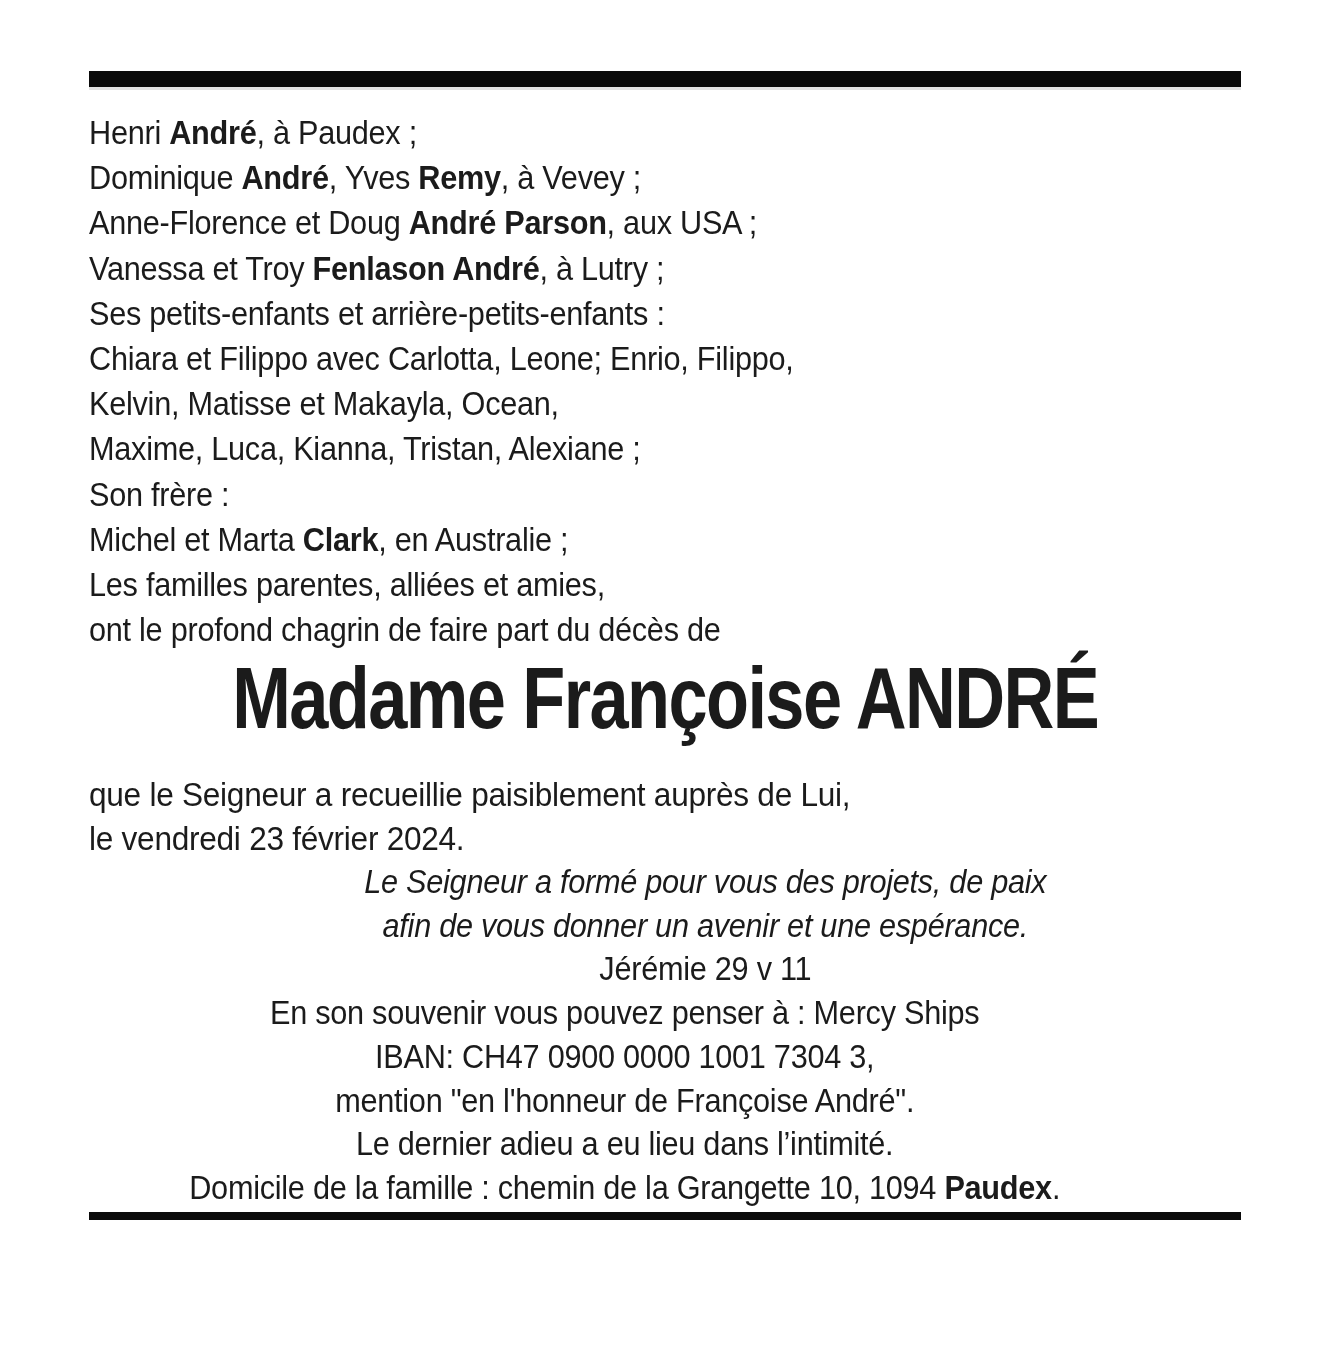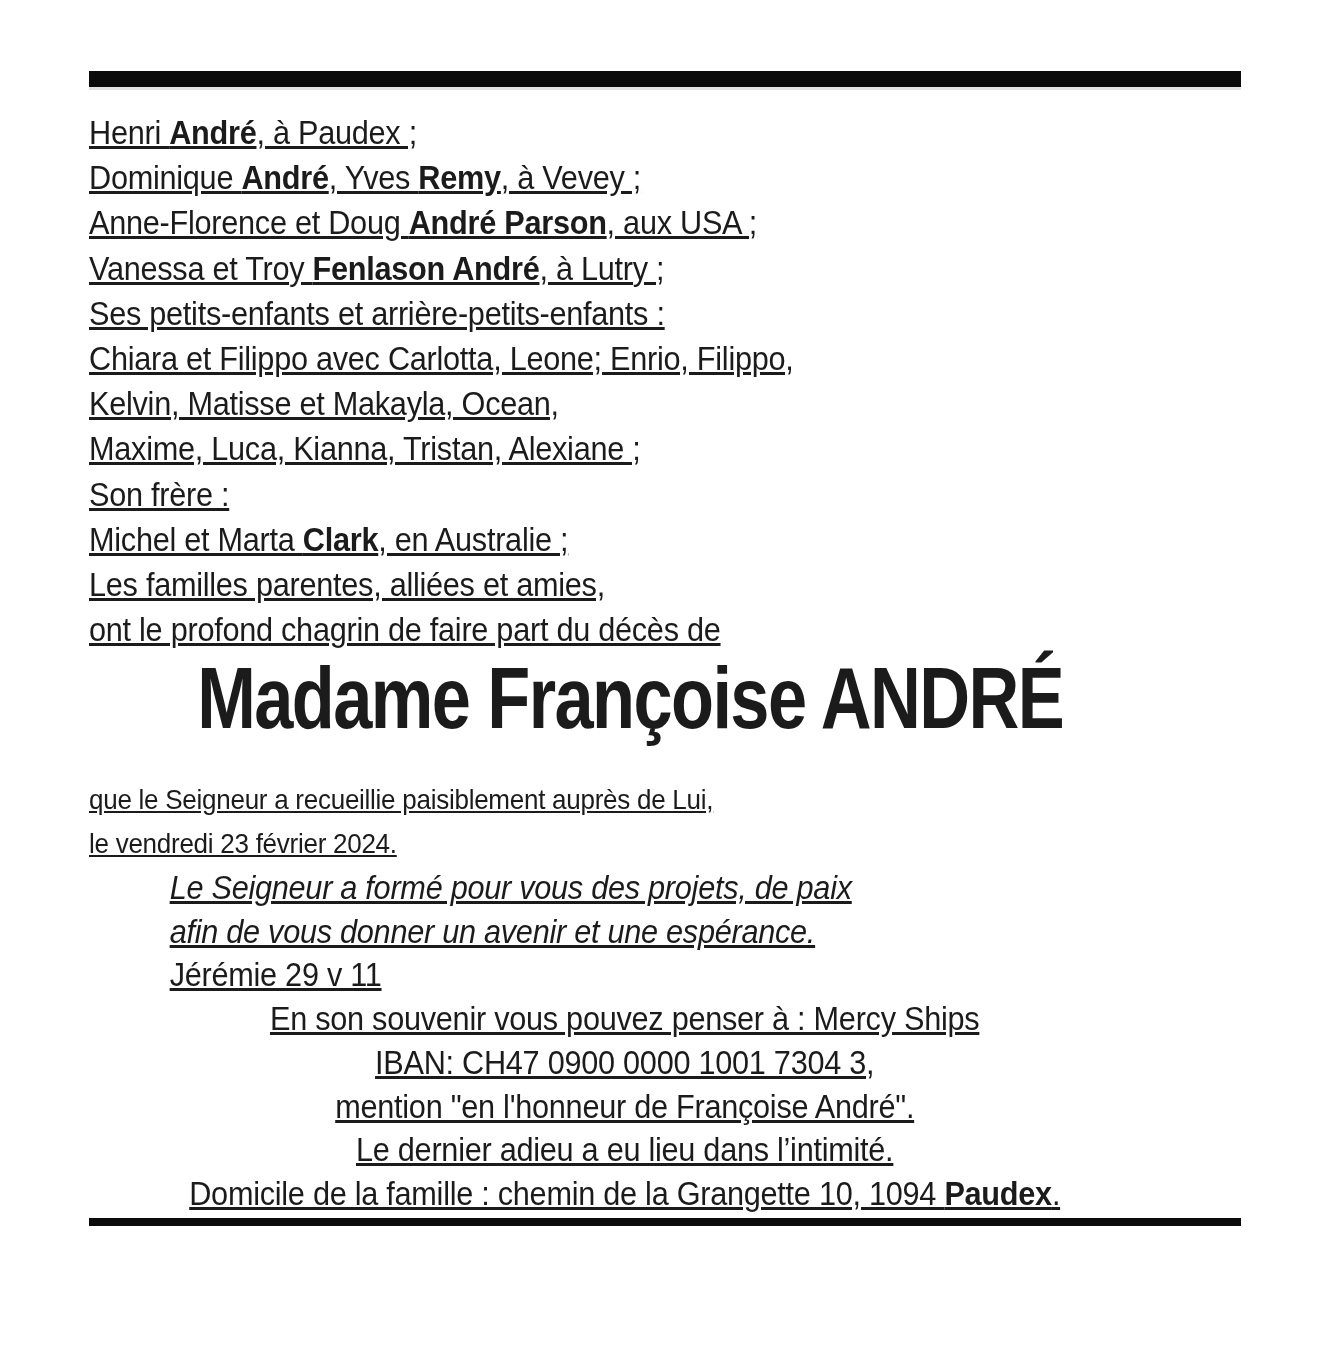--- a/index.html
+++ b/index.html
@@ -11,21 +11,20 @@
     width: 1330px;
     height: 1358px;
     font-family: "Liberation Sans", sans-serif;
     color: #1b1b1b;
     overflow: hidden;
   }
   .sheet {
     position: relative;
     width: 1152px;
     margin-left: 89px;
-    text-decoration: underline;
   }
   .top-bar {
     margin-top: 71px;
     height: 16px;
     background: #0b0b0b;
     border-bottom: 3px solid #e3e3e3;
   }
   .bottom-rule {
     margin-top: 2px;
     height: 8px;
@@ -42,49 +41,50 @@
   .family {
     margin-top: 20px;
     font-size: 33px;
     line-height: 45.2px;
   }
   .page-title {
     margin-top: -4px;
     font-size: 88px;
     line-height: 100px;
     font-weight: 700;
+    text-align: center;
   }
   .page-title .squeeze {
     display: inline-block;
     transform: scaleX(0.80);
     transform-origin: 50% 50%;
     letter-spacing: -2px;
     white-space: nowrap;
   }
   .subtitle {
     font-size: 33px;
     line-height: 44px;
     font-style: italic;
     text-align: center;
   }
   .subtitle .squeeze {
     display: inline-block;
     transform: scaleX(0.93);
     transform-origin: 50% 50%;
   }
   .death {
-    margin-top: 30px;
-    font-size: 28px;
+    margin-top: 24px;
+    font-size: 34px;
     line-height: 44px;
   }
   .verse {
     font-size: 33px;
     line-height: 43.5px;
     font-style: italic;
-    text-align: left;
+    text-align: center;
   }
   .verse .line {
     transform-origin: 100% 50%;
   }
   .verse-ref {
     font-style: normal;
   }
   .info {
     font-size: 33px;
     line-height: 43.8px;

